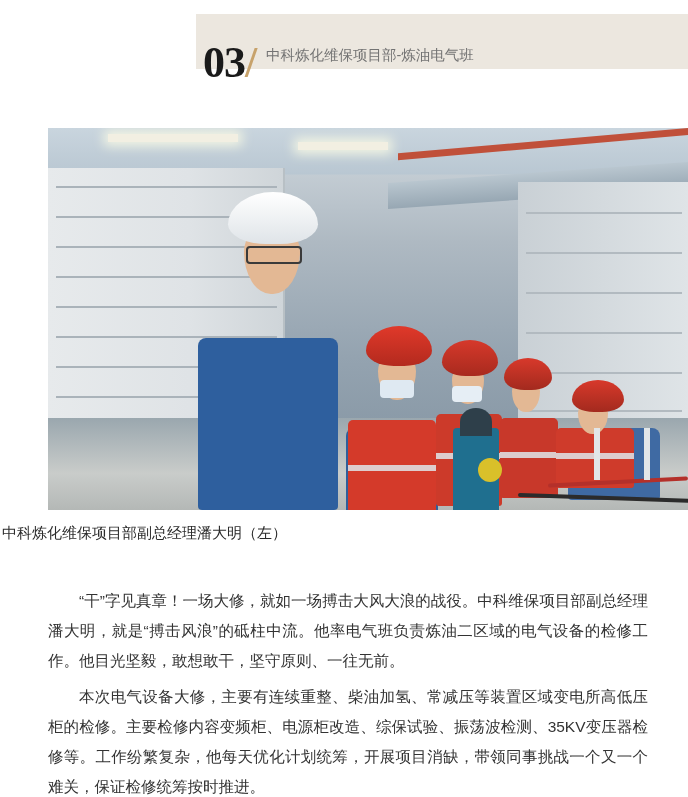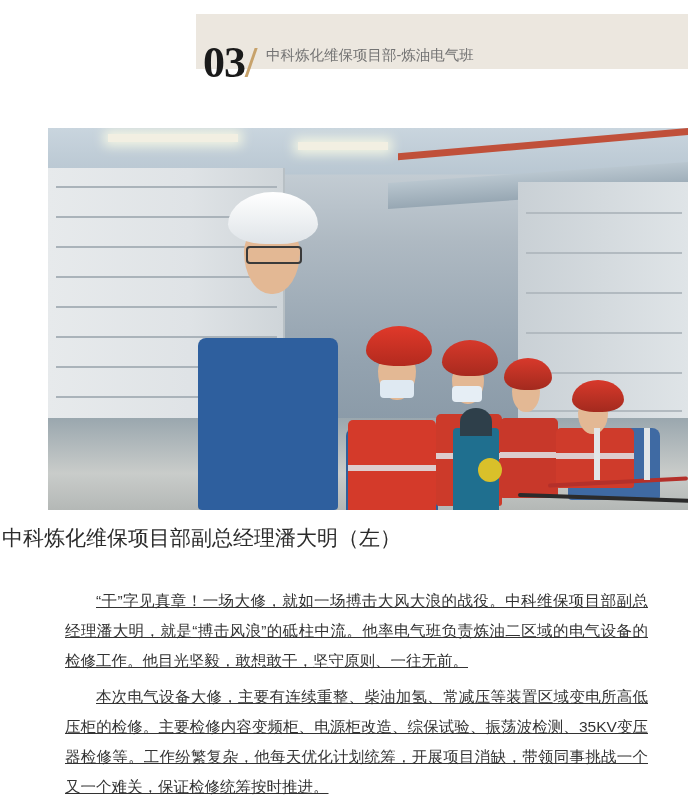--- a/index.html
+++ b/index.html
@@ -164,39 +164,38 @@
   }
   .blue-suit {
     position: absolute;
     background: #2e5f9e;
     border-radius: 8px 8px 4px 4px;
   }
   .caption {
     position: absolute;
     left: 2px;
     top: 524px;
-    font-size: 21px;
+    font-size: 15px;
     color: #2b2b2b;
   }
 
   
   .body-text {
     position: absolute;
     left: 48px;
     top: 586px;
     width: 600px;
     font-size: 15.5px;
     line-height: 30px;
     color: #333333;
     text-align: justify;
   }
   .body-text p {
-    margin: 0 0 6px 17px;
+    margin: 0 0 6px 0;
     text-indent: 2em;
-    text-decoration: underline;
   }
 </style>
 </head>
 <body>
 
 <div class="header">
   <div class="header-band"></div>
   <div class="header-num">
     <span>03</span><span class="slash">/</span>
   </div>

